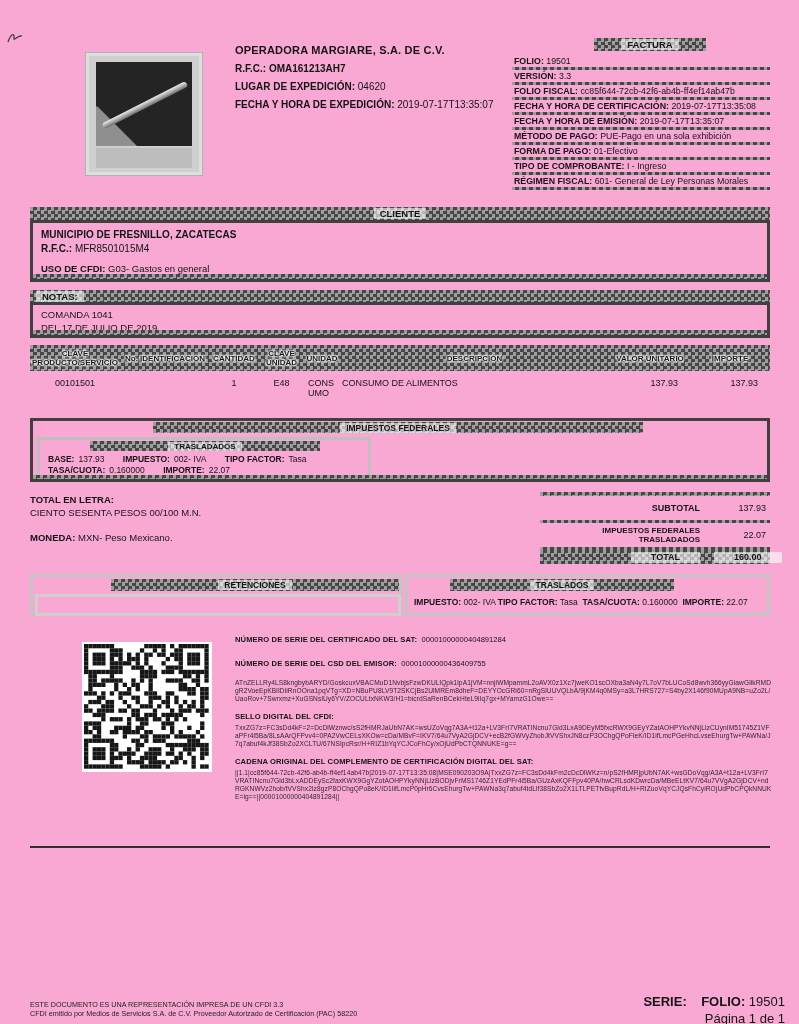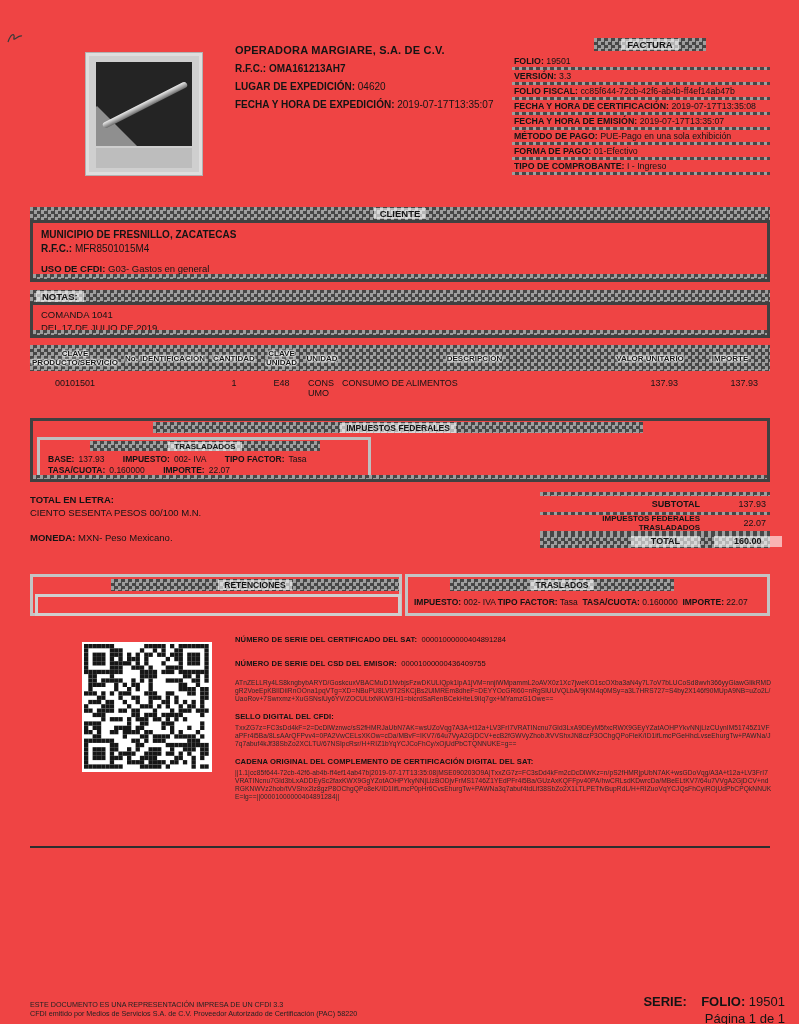--- a/index.html
+++ b/index.html
@@ -1,17 +1,17 @@
 <!DOCTYPE html>
 <html><head>
 <meta charset="utf-8">
 <style>
   *{box-sizing:border-box;margin:0;padding:0}
   body{background:#fff;font-family:"Liberation Sans",sans-serif;color:#141414}
-  #page{position:relative;width:799px;height:1024px;background:#ef4444;overflow:hidden;margin:0 auto}
+  #page{position:relative;width:799px;height:1024px;background:#f9a8d4;overflow:hidden;margin:0 auto}
   .abs{position:absolute}
   .b{font-weight:700}
   .band{background-color:#7a7a7a;background-image:conic-gradient(#474747 25%,#9e9e9e 0 50%,#474747 0 75%,#9e9e9e 0);background-size:7px 7px}
   .chip{background:rgba(255,255,255,.6);padding:0 6px;display:inline-block;line-height:11px;font-size:9.5px}
   .sec-band{display:flex;align-items:center;justify-content:center}
   .sec-band.left{justify-content:flex-start;padding-left:6px}
   
   .logo-frame{left:85px;top:52px;width:118px;height:124px;background:#cfcfcf;border:1px solid #b2b2b2;box-shadow:inset 0 0 0 3px #dedede}
   .logo-photo{position:absolute;left:10px;top:9px;width:96px;height:84px;background:#242424;overflow:hidden}
   .logo-pen{position:absolute;left:2px;top:40px;width:94px;height:6px;background:linear-gradient(180deg,#ececec,#6d6d6d);border-radius:3px;transform:rotate(-27deg)}
@@ -38,21 +38,21 @@
   .tbl-row{display:flex;font-size:9px;padding-top:7px}
   .rc{padding:0 3px;line-height:10px}
   .c1{width:90px}.c2{width:90px}.c3{width:48px}.c4{width:47px}.c5{width:34px}.c6{width:271px}.c7{width:80px}.c8{width:80px}
   .ctr{text-align:center}.rgt{text-align:right;padding-right:12px}
   .brk{word-break:break-all}
   
   .imp-line{font-size:8.5px;line-height:11px;padding-left:8px}
   .imp-line span{margin-right:4px}
   .gap{margin-right:16px !important}
   
-  .t-row{display:flex;align-items:center;font-size:9px;height:16px;padding:0 4px}
+  .t-row{display:flex;align-items:center;font-size:9px;height:24px;padding:0 4px}
   .t-label{flex:1;text-align:right;margin-right:14px}
   .t-val{width:52px;text-align:right}
   .t-total{height:14px}
   .t-total .chip{font-size:9px;line-height:11px;padding:0 20px}
   
   .sat-label{font-size:7.6px;font-weight:700;letter-spacing:.1px}
   .sat-val{font-size:7.6px}
   .tiny{font-size:6.6px;line-height:8px;word-break:break-all;color:#2a2a2a;letter-spacing:.1px}
   
   .foot-small{font-size:7.2px;line-height:9px;color:#222}
@@ -120,20 +120,24 @@
       <div class="f-row">
         <div class="f-text"><span class="b">MÉTODO DE PAGO:</span> <span>PUE-Pago en una sola exhibición</span></div>
         <div class="f-strip band"></div>
       </div>
       <div class="f-row">
         <div class="f-text"><span class="b">FORMA DE PAGO:</span> <span>01-Efectivo</span></div>
         <div class="f-strip band"></div>
       </div>
       <div class="f-row">
         <div class="f-text"><span class="b">TIPO DE COMPROBANTE:</span> <span>I - Ingreso</span></div>
+        <div class="f-strip band"></div>
+      </div>
+      <div class="f-row">
+        <div class="f-text"><span class="b">RÉGIMEN FISCAL:</span> <span>601- General de Ley Personas Morales</span></div>
         <div class="f-strip band"></div>
       </div>
     </div>
   </div>
 
   <div class="abs band sec-band" style="left:30px;top:207px;width:740px;height:13px">
     <span class="chip b">CLIENTE</span>
   </div>
   <div class="abs boxed" style="left:30px;top:220px;width:740px;height:62px">
     <div class="b" style="font-size:10px;margin:6px 0 0 8px">MUNICIPIO DE FRESNILLO, ZACATECAS</div>

